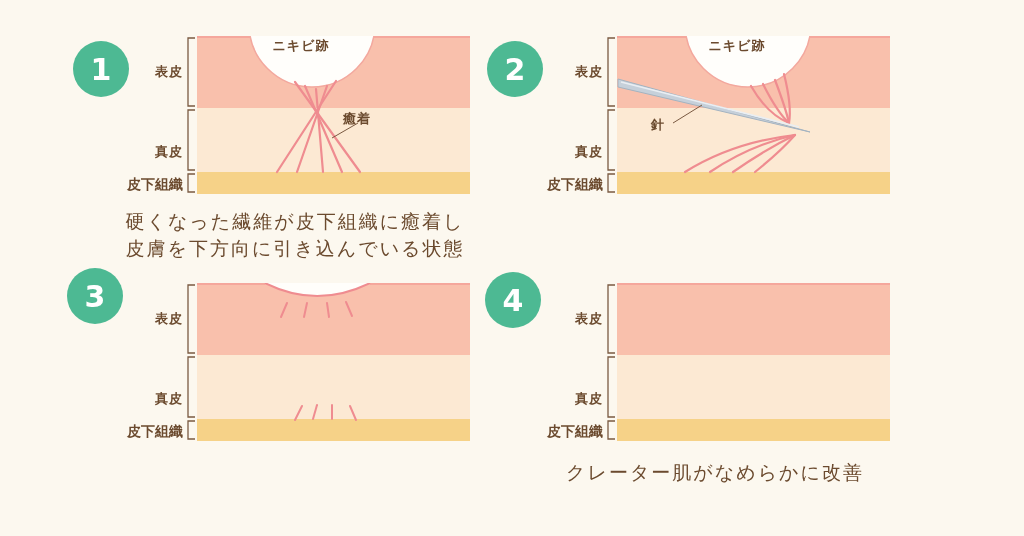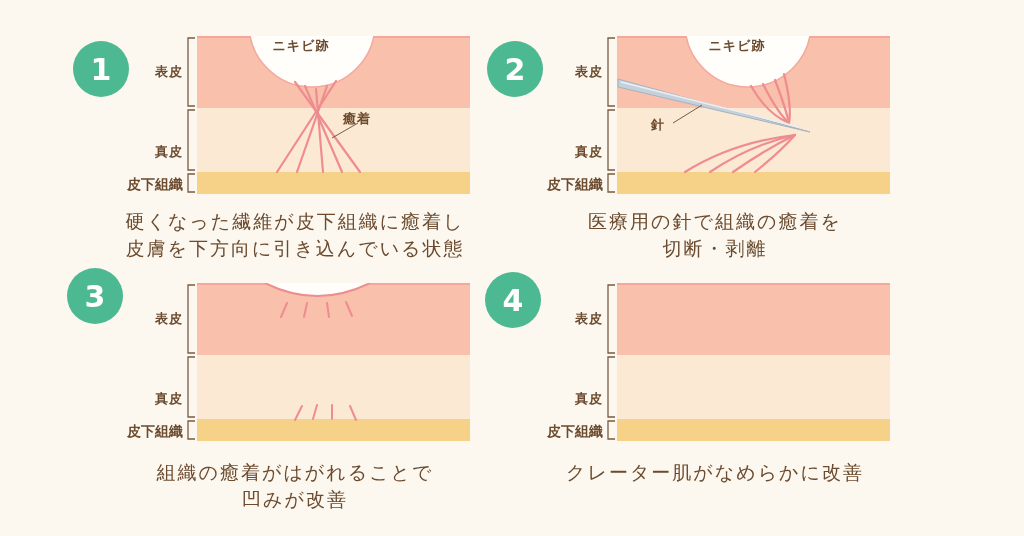--- a/index.html
+++ b/index.html
@@ -107,24 +107,20 @@
         <path d="M140 10 H133 V78 H140 M140 82 H133 V142 H140 M140 146 H133 V164 H140" fill="none" stroke="#7a5a42" stroke-width="1.3"></path>
       </svg>
     <div class="badge">
       <span>2</span>
     </div>
     <div class="layer-label ll-epi">表皮</div>
     <div class="layer-label ll-der">真皮</div>
     <div class="layer-label ll-sub">皮下組織</div>
     <div class="scar-label">ニキビ跡</div>
     <div class="anno anno-needle">針</div>
-    <div class="caption">
-      <div>医療用の針で組織の癒着を</div>
-      <div>切断・剥離</div>
-    </div>
   </div>
 
   <div class="panel p3">
     <svg class="skin" width="460" height="255" viewBox="0 0 460 255">
         <rect x="142" y="8" width="273" height="72" fill="#f9c0ac"></rect>
         <rect x="142" y="80" width="273" height="64" fill="#fce9d3"></rect>
         <rect x="142" y="144" width="273" height="22" fill="#f6d288"></rect>
         <defs>
           <clipPath id="clip3">
             <rect x="142" y="8" width="273" height="158"></rect>
@@ -145,24 +141,20 @@
           <line x1="295" y1="131" x2="301" y2="145" stroke="#ef8c90" stroke-width="2" stroke-linecap="round"></line>
         </g>
         <path d="M140 10 H133 V78 H140 M140 82 H133 V142 H140 M140 146 H133 V164 H140" fill="none" stroke="#7a5a42" stroke-width="1.3"></path>
       </svg>
     <div class="badge">
       <span>3</span>
     </div>
     <div class="layer-label ll-epi">表皮</div>
     <div class="layer-label ll-der">真皮</div>
     <div class="layer-label ll-sub">皮下組織</div>
-    <div class="caption">
-      <div>組織の癒着がはがれることで</div>
-      <div>凹みが改善</div>
-    </div>
   </div>
 
   <div class="panel p4">
     <svg class="skin" width="460" height="255" viewBox="0 0 460 255">
         <rect x="142" y="8" width="273" height="72" fill="#f9c0ac"></rect>
         <rect x="142" y="80" width="273" height="64" fill="#fce9d3"></rect>
         <rect x="142" y="144" width="273" height="22" fill="#f6d288"></rect>
         <defs>
           <clipPath id="clip4">
             <rect x="142" y="8" width="273" height="158"></rect>

